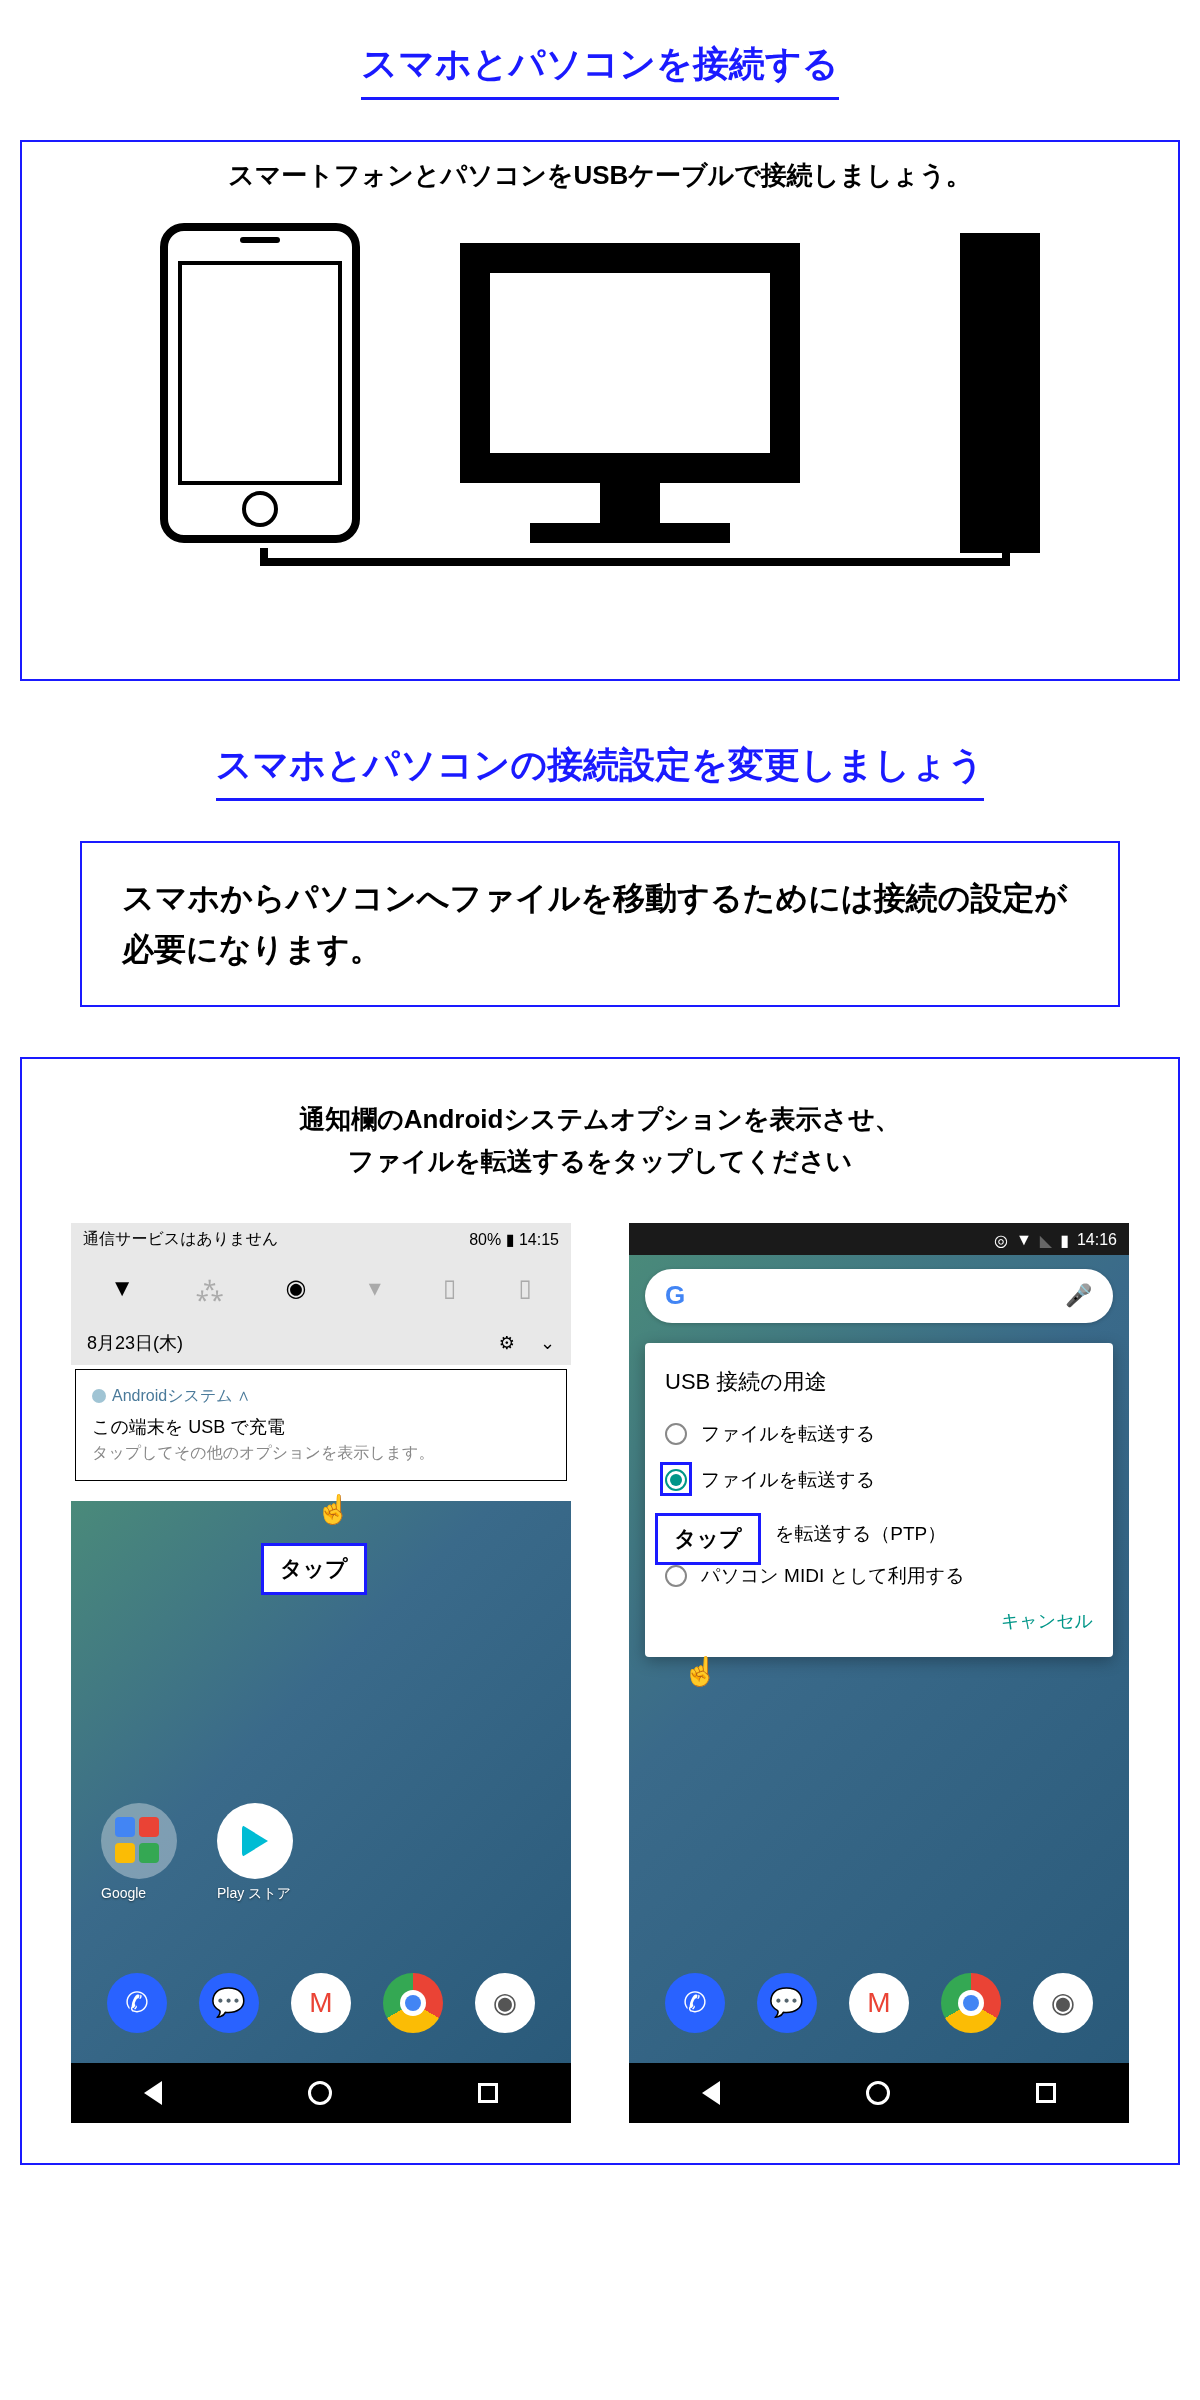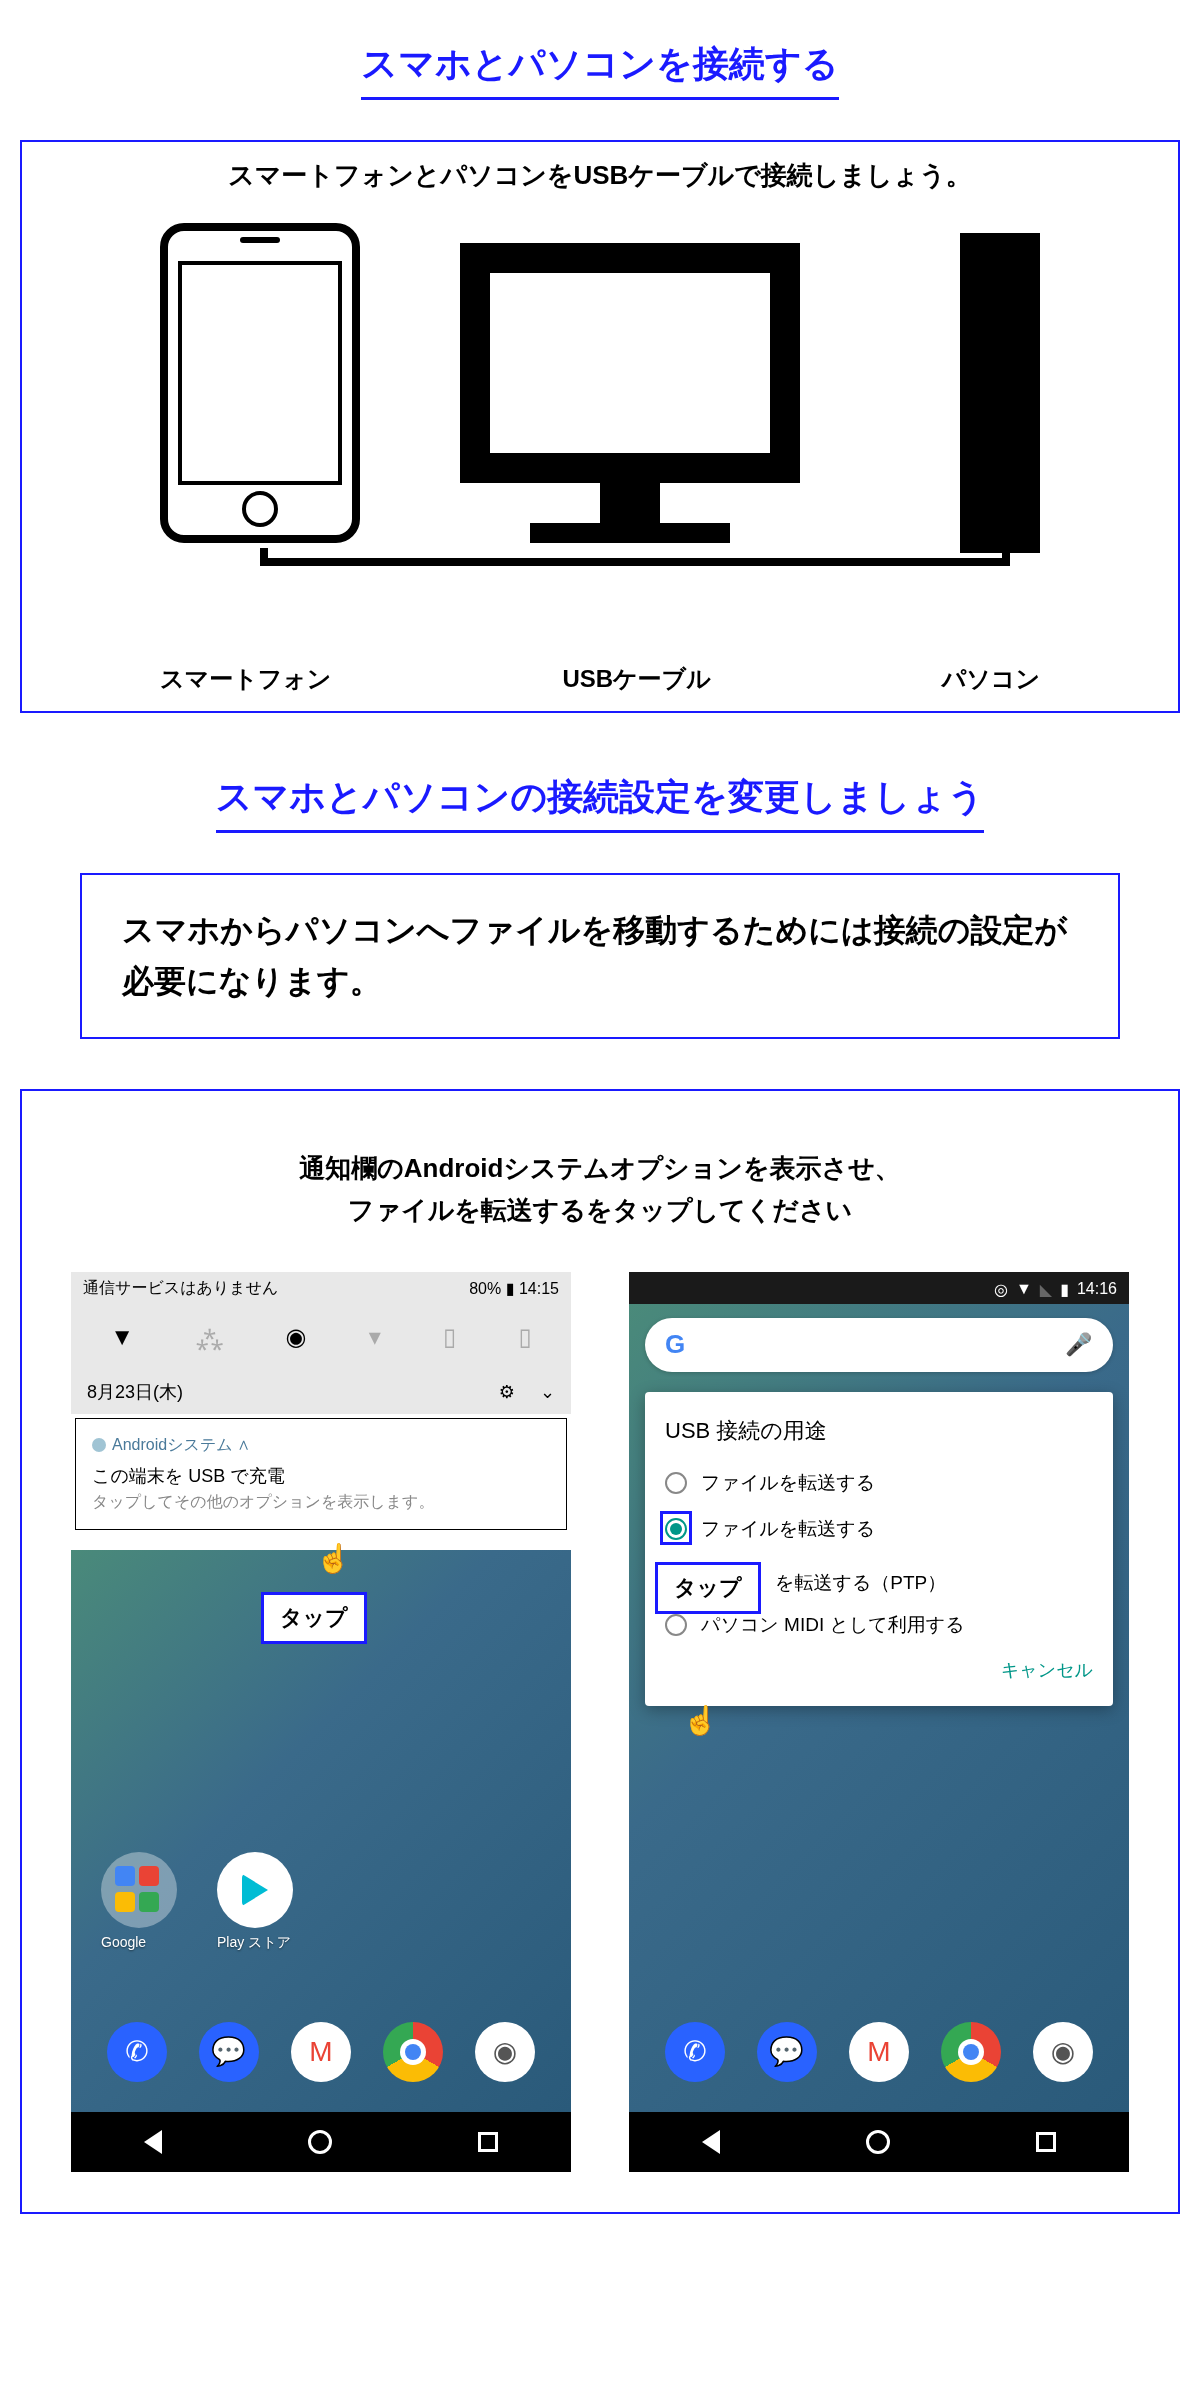--- a/index.html
+++ b/index.html
@@ -27,21 +27,21 @@
   
   .cable { position: absolute; left: 160px; right: 90px; top: 335px; height: 8px; background: #000; }
   .cable-up1 { position: absolute; left: 160px; top: 325px; width: 8px; height: 15px; background: #000; }
   .cable-up2 { position: absolute; right: 90px; top: 310px; width: 8px; height: 30px; background: #000; }
   
   .labels { display: flex; justify-content: space-between; font-size: 24px; font-weight: bold; width: 1000px; margin: 0 auto; }
   
   .subtitle-box { border: 2px solid #1a1aff; padding: 30px 40px; margin: 0 60px 50px; font-size: 32px; font-weight: bold; line-height: 1.6; }
   
   .phones-box { border: 2px solid #1a1aff; padding: 40px; }
-  .instruction { font-size: 26px; font-weight: bold; text-align: center; line-height: 1.6; margin-bottom: 40px; margin-top: 17px; }
+  .instruction { font-size: 26px; font-weight: bold; text-align: center; line-height: 1.6; margin-bottom: 40px; }
   
   .phones-row { display: flex; justify-content: space-around; gap: 40px; }
   .phone-mock { width: 500px; height: 900px; position: relative; }
   
   .statusbar { background: #e8e8e8; display: flex; justify-content: space-between; align-items: center; padding: 6px 12px; font-size: 16px; }
   .statusbar-dark { background: #1a1a1a; color: #fff; justify-content: flex-end; gap: 8px; padding: 8px 12px; }
   
   .qs-row { background: #e8e8e8; display: flex; justify-content: space-around; align-items: center; padding: 16px 8px; font-size: 24px; }
   .qs-date { background: #e8e8e8; display: flex; justify-content: space-between; align-items: center; padding: 10px 16px; font-size: 18px; }
   
@@ -102,25 +102,20 @@
     <div class="monitor">
       <div class="monitor-top"></div>
         <div class="monitor-stand"></div>
         <div class="monitor-base"></div>
     </div>
     <div class="tower"></div>
     <div class="cable"></div>
     <div class="cable-up1"></div>
       <div class="cable-up2"></div>
   </div>
-  <div class="labels">
-    <span style="margin-left:60px">スマートフォン</span>
-    <span>USBケーブル</span>
-    <span style="margin-right:60px">パソコン</span>
-  </div>
 </div>
 
 <div class="title-wrap">
   <h1 class="section-title">スマホとパソコンの接続設定を変更しましょう</h1>
 </div>
 
 <div class="subtitle-box">スマホからパソコンへファイルを移動するためには接続の設定が必要になります。</div>
 
 <div class="phones-box">
   <p class="instruction">

